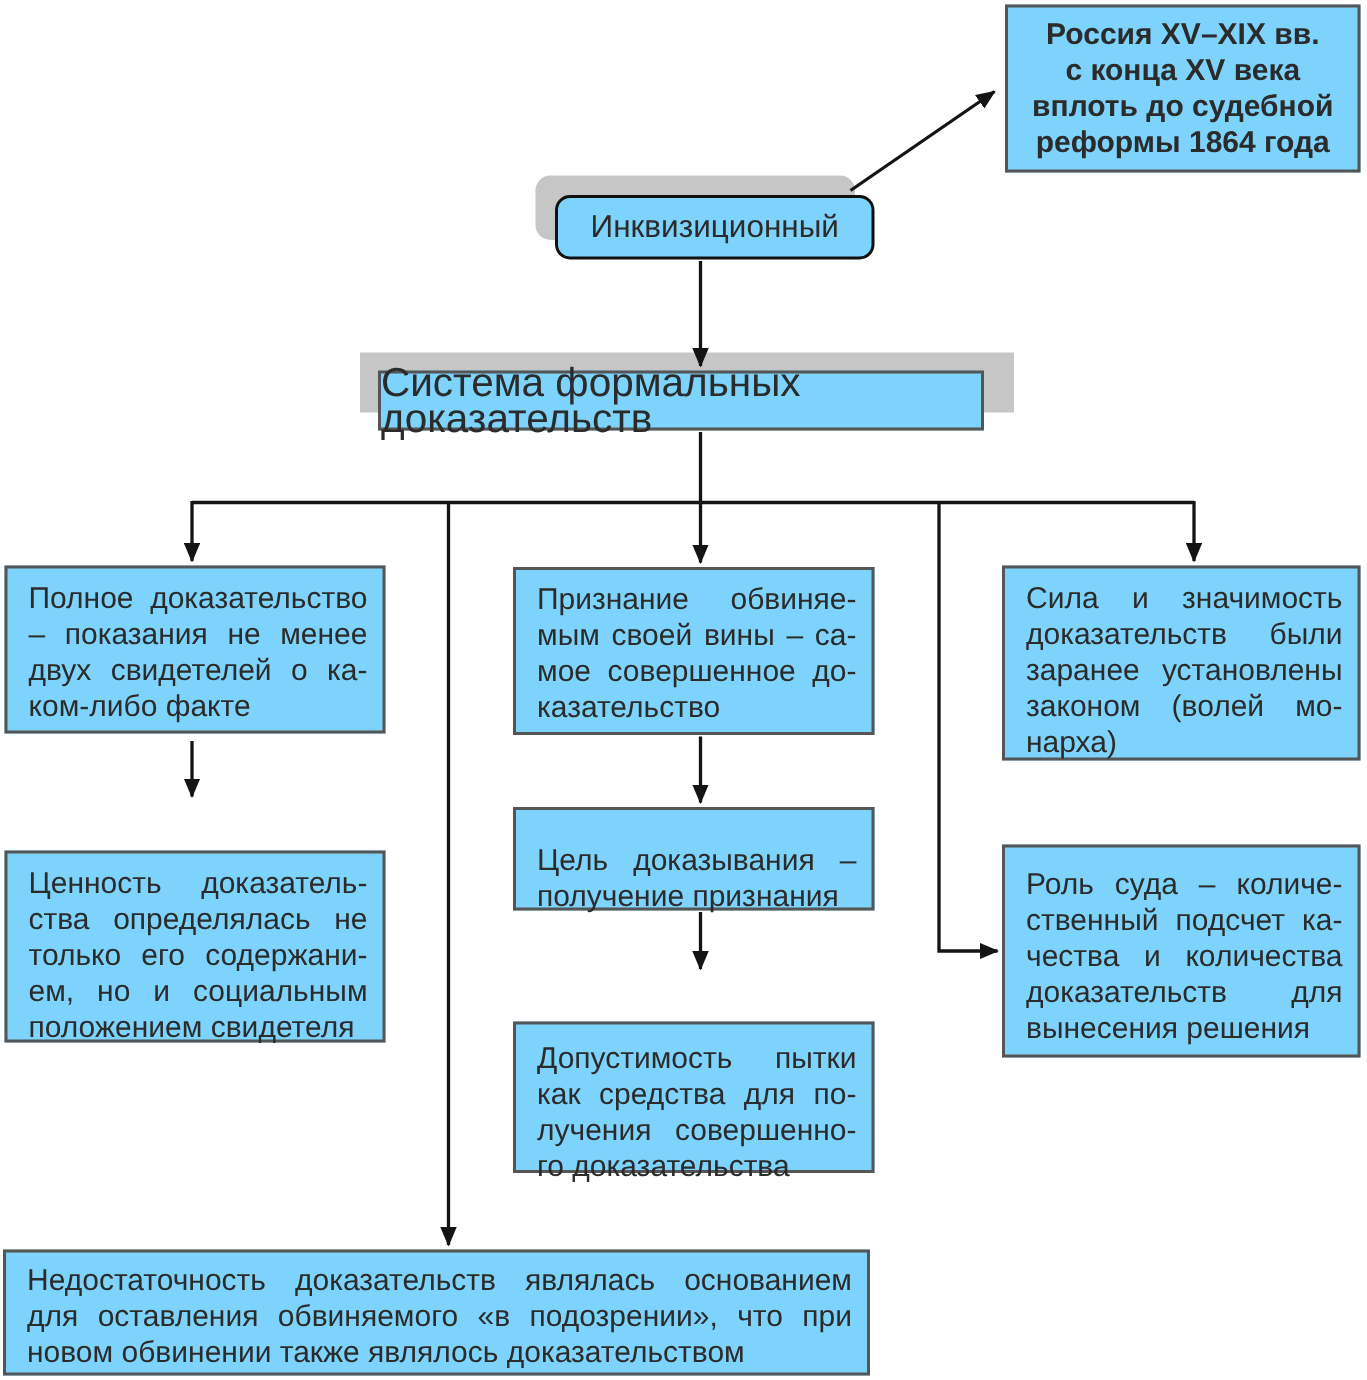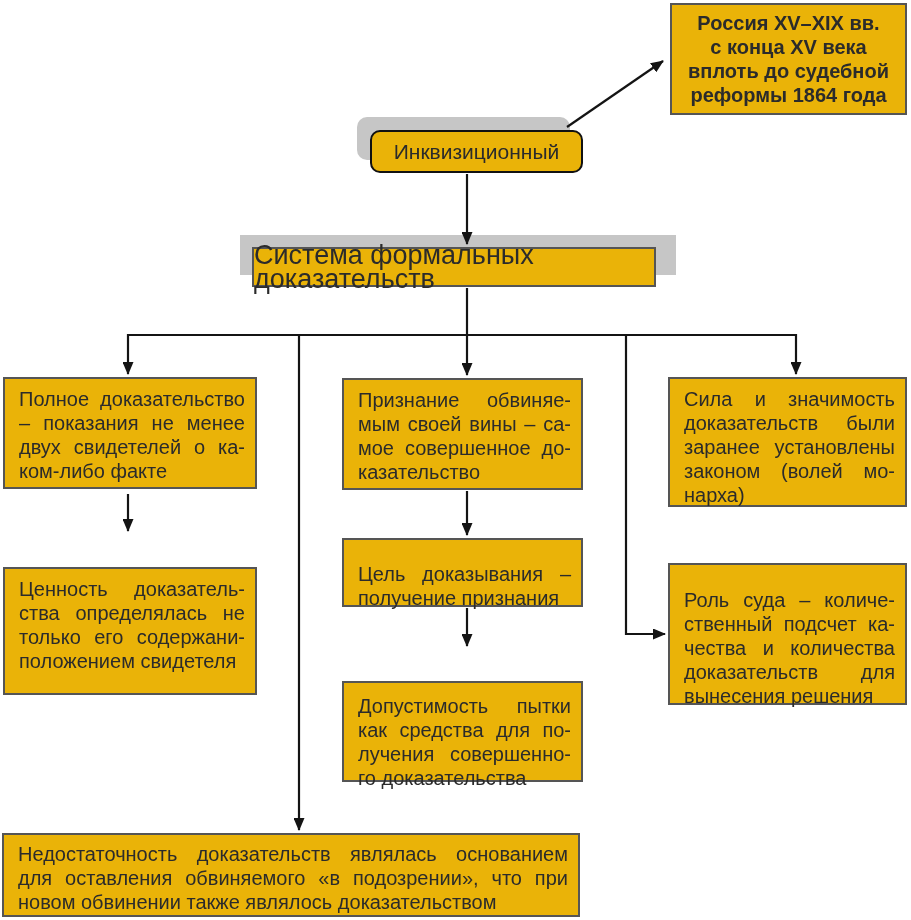--- a/index.html
+++ b/index.html
@@ -8,21 +8,21 @@
     width: 911px;
     height: 920px;
     background: #ffffff;
     font-family: "Liberation Sans", "DejaVu Sans", sans-serif;
     color: #2b2b2b;
     overflow: hidden;
   }
   .box {
     position: absolute;
     box-sizing: border-box;
-    background: #eab308;
+    background: #7dd3fc;
     border: 2px solid #555555;
     font-size: 20px;
     line-height: 24px;
     z-index: 3;
   }
   .body-box { padding: 8px 10px 0 14px; }
   .body-box .ln { text-align: justify; text-align-last: justify; white-space: nowrap; }
   .body-box .ln:last-child { text-align-last: left; }
   .center-box .ln { text-align: center; }
   .hdr {
@@ -38,21 +38,21 @@
   #inq-box        { left: 370px; top: 130px; width: 213px; height: 43px;  border: 2.6px solid #111111; border-radius: 10px; font-size: 21px; }
   #inq-shadow     { left: 357px; top: 117px; width: 213px; height: 43px;  border-radius: 10px; }
   #sys-box        { left: 252px; top: 247px; width: 404px; height: 40px;  font-size: 27px; }
   #sys-shadow     { left: 240px; top: 235px; width: 436px; height: 40px; }
   #left1-box      { left: 3px;   top: 377px; width: 254px; height: 112px; }
   #left2-box      { left: 3px;   top: 534px; width: 254px; height: 128px; margin-top: 33px; }
   #mid1-box       { left: 342px; top: 378px; width: 241px; height: 112px; }
   #mid2-box       { left: 342px; top: 538px; width: 241px; height: 69px;  padding-top: 22px; }
   #mid3-box       { left: 342px; top: 681px; width: 241px; height: 101px; padding-top: 11px; }
   #right1-box     { left: 668px; top: 377px; width: 239px; height: 130px; }
-  #right2-box     { left: 668px; top: 563px; width: 239px; height: 142px; padding-top: 23px; }
+  #right2-box     { left: 668px; top: 563px; width: 239px; height: 142px; padding-top: 13px; }
   #bottom-box     { left: 2px;   top: 833px; width: 578px; height: 84px;  padding-top: 7px; }
   #connectors {
     position: absolute; left: 0; top: 0; z-index: 2;
   }
 </style>
 </head>
 <body>
 
 <div id="canvas">
 
@@ -100,20 +100,21 @@
     <div class="ln">Полное доказательство</div>
     <div class="ln">– показания не менее</div>
     <div class="ln">двух свидетелей о ка-</div>
     <div class="ln">ком-либо факте</div>
   </div>
 
   <div class="box body-box" id="left2-box">
     <div class="ln">Ценность доказатель-</div>
     <div class="ln">ства определялась не</div>
     <div class="ln">только его содержани-</div>
+    <div class="ln">ем, но и социальным</div>
     <div class="ln">положением свидетеля</div>
   </div>
 
   <div class="box body-box" id="mid1-box">
     <div class="ln">Признание обвиняе-</div>
     <div class="ln">мым своей вины – са-</div>
     <div class="ln">мое совершенное до-</div>
     <div class="ln">казательство</div>
   </div>
 

